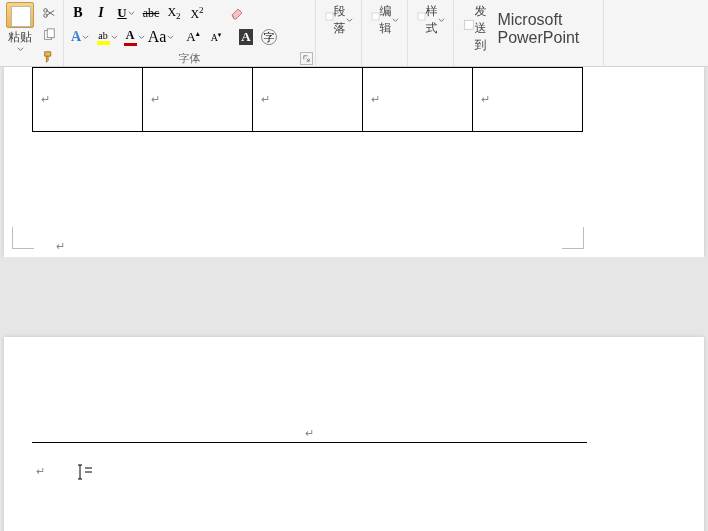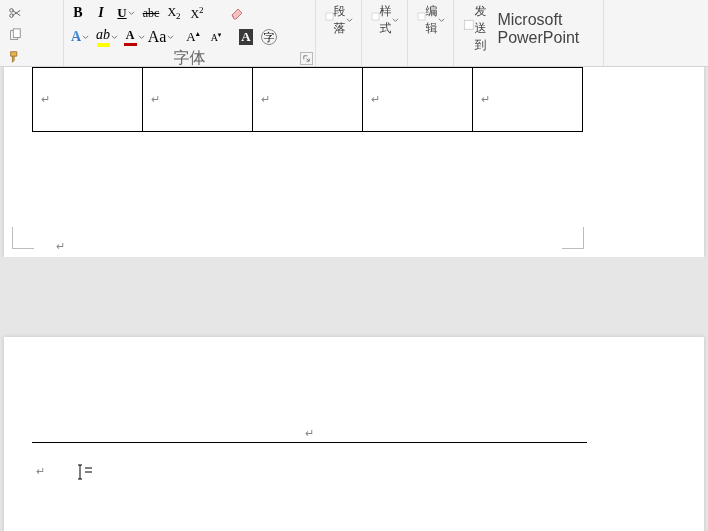--- a/index.html
+++ b/index.html
@@ -24,21 +24,21 @@
     position: relative;
   }
   .group-body {
     flex: 1;
     display: flex;
     align-items: flex-start;
     padding: 1px 3px;
   }
   .group-label {
     height: 16px;
-    font-size: 16px;
+    font-size: 11px;
     color: #666;
     text-align: center;
     display: flex;
     align-items: center;
     justify-content: center;
     position: relative;
   }
   .dlg-launcher {
     position: absolute;
     right: 2px;
@@ -162,20 +162,29 @@
 
   .gap-strip{position:absolute;left:0;top:190px;width:708px;height:80px;background:#e6e6e6;}
 </style>
 </head>
 <body>
 
 <div class="ribbon">
 
   <div class="group" style="width:64px">
     <div class="group-body">
+      <div class="clip-main">
+        <div class="clip-icon"></div>
+        <div class="lbl" style="font-size:12px;color:#444;margin-top:1px">粘贴</div>
+        <span class="dd">
+            <svg viewBox="0 0 8 8">
+              <path d="M1 2l3 3 3-3" stroke="#666" fill="none"></path>
+            </svg>
+          </span>
+      </div>
       <div class="clip-side">
         <div class="mini-btn">
           <svg width="14" height="14" viewBox="0 0 16 16">
               <path d="M4 13a2 2 0 100-4 2 2 0 000 4zM4 7a2 2 0 100-4 2 2 0 000 4zM5 5l9 6M5 11l9-6" stroke="#555" fill="none"></path>
             </svg>
         </div>
         <div class="mini-btn">
           <svg width="14" height="14" viewBox="0 0 16 16">
               <rect x="3" y="3" width="8" height="10" fill="#fff" stroke="#888"></rect>
               <rect x="6" y="1" width="8" height="10" fill="#fff" stroke="#888"></rect>
@@ -237,21 +246,21 @@
           <div class="fbtn w">
             <span style="font-weight:bold;font-size:14px;background:linear-gradient(#5aa0e0,#2060c0);-webkit-background-clip:text;color:transparent">A</span>
             <span class="dd">
                 <svg viewBox="0 0 8 8">
                   <path d="M1 2l3 3 3-3" stroke="#666" fill="none"></path>
                 </svg>
               </span>
           </div>
           <div class="fbtn w">
             <span style="display:flex;flex-direction:column;align-items:center">
-              <span style="font-size:14px;font-style:italic">ab</span>
+              <span style="font-size:10px;">ab</span>
               <span class="hl-swatch"></span>
             </span>
             <span class="dd">
                 <svg viewBox="0 0 8 8">
                   <path d="M1 2l3 3 3-3" stroke="#666" fill="none"></path>
                 </svg>
               </span>
           </div>
           <div class="fbtn w">
             <span style="display:flex;flex-direction:column;align-items:center">
@@ -315,38 +324,38 @@
     </div>
     <div class="group-label"></div>
   </div>
 
   <div class="group" style="width:46px">
     <div class="group-body" style="justify-content:center">
       <div class="bigbtn">
         <span class="icn"><svg viewBox="0 0 18 18">
               <rect x="2" y="2" width="14" height="14" fill="#fff" stroke="#bbb"></rect>
             </svg></span>
-        <span class="lbl">样式</span>
+        <span class="lbl">编辑</span>
         <span class="dd">
             <svg viewBox="0 0 8 8">
               <path d="M1 2l3 3 3-3" stroke="#666" fill="none"></path>
             </svg>
           </span>
       </div>
     </div>
     <div class="group-label"></div>
   </div>
 
   <div class="group" style="width:46px">
     <div class="group-body" style="justify-content:center">
       <div class="bigbtn">
         <span class="icn"><svg viewBox="0 0 18 18">
               <rect x="2" y="2" width="14" height="14" fill="#fff" stroke="#bbb"></rect>
             </svg></span>
-        <span class="lbl">编辑</span>
+        <span class="lbl">样式</span>
         <span class="dd">
             <svg viewBox="0 0 8 8">
               <path d="M1 2l3 3 3-3" stroke="#666" fill="none"></path>
             </svg>
           </span>
       </div>
     </div>
     <div class="group-label"></div>
   </div>
 

